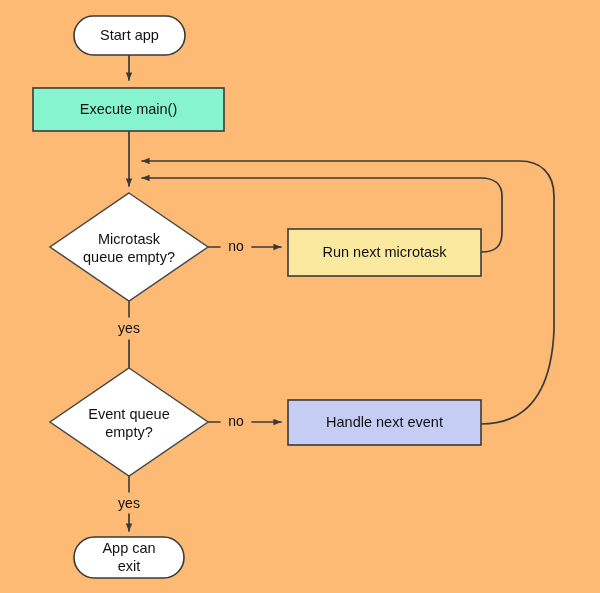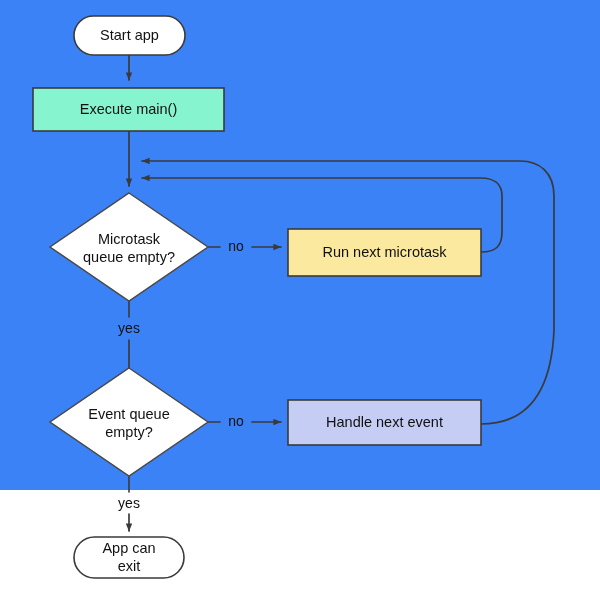--- a/index.html
+++ b/index.html
@@ -10,22 +10,22 @@
   }
   body {
     width: 600px;
     height: 593px;
     font-family: "Liberation Sans", sans-serif;
     overflow: hidden;
   }
   #diagram-root {
     position: relative;
     width: 600px;
-    height: 490px;
-    background: #3b82f6;
+    height: 593px;
+    background: #fdba74;
   }
   svg.flow-canvas {
     position: absolute;
     top: 0;
     left: 0;
     width: 600px;
     height: 593px;
   }
   .node-shape {
     stroke: #3a3a3a;

